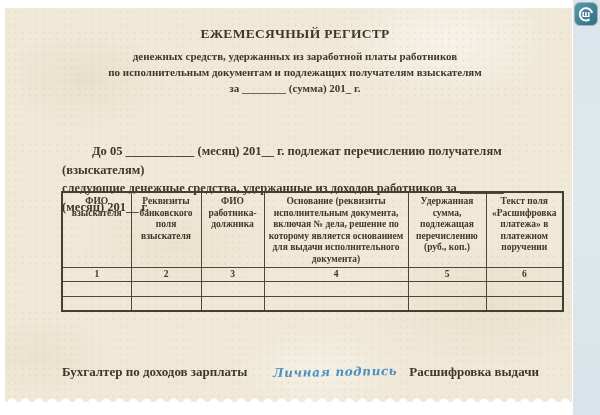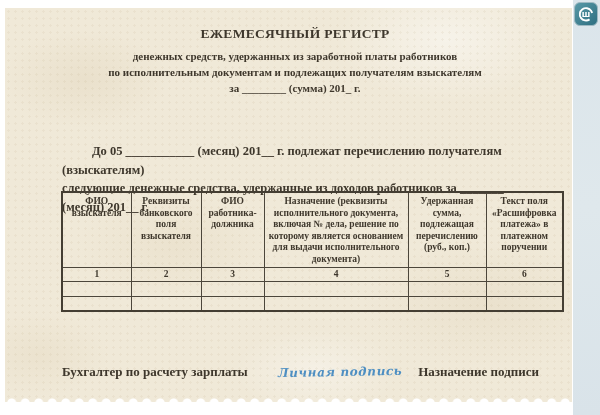--- a/index.html
+++ b/index.html
@@ -144,21 +144,21 @@
         <col style="width:63px">
       <col style="width:144px">
         <col style="width:78px">
         <col style="width:77px">
     </colgroup>
     <tbody>
       <tr>
         <th>ФИО взыскателя</th>
         <th>Реквизиты банковского поля взыскателя</th>
         <th>ФИО работника-должника</th>
-        <th>Назначение (реквизиты исполнительного документа, включая № дела, решение по которому является основанием для выдачи исполнительного документа)</th>
+        <th>Основание (реквизиты исполнительным документа, включая № дела, решение по которому является основанием для выдачи исполнительного документа)</th>
         <th>Удержанная сумма, подлежащая перечислению (руб., коп.)</th>
         <th>Текст поля «Расшифровка платежа» в платежном поручении</th>
       </tr>
       <tr class="num">
         <td>1</td>
         <td>2</td>
         <td>3</td>
         <td>4</td>
         <td>5</td>
         <td>6</td>
@@ -176,19 +176,19 @@
         <td></td>
         <td></td>
         <td></td>
         <td></td>
         <td></td>
       </tr>
     </tbody>
   </table>
 
   <div class="footer">
-    <span>Бухгалтер по расчету зарплаты</span>
+    <span>Бухгалтер по доходов зарплаты</span>
     <span class="signature">Личная подпись</span>
-    <span>Назначение подписи</span>
+    <span>Расшифровка выдачи</span>
   </div>
 
   <div class="scallop-edge"></div>
 </div>
 
 </body></html>

